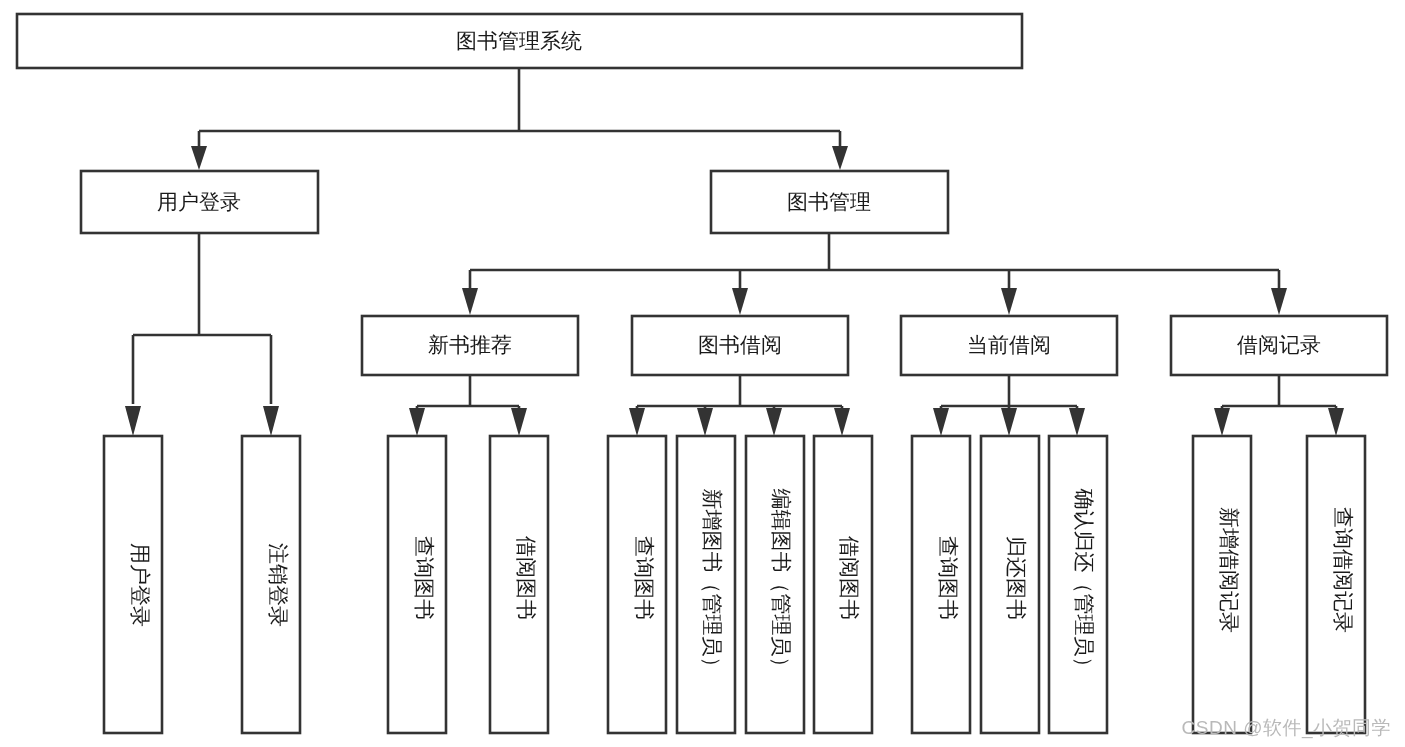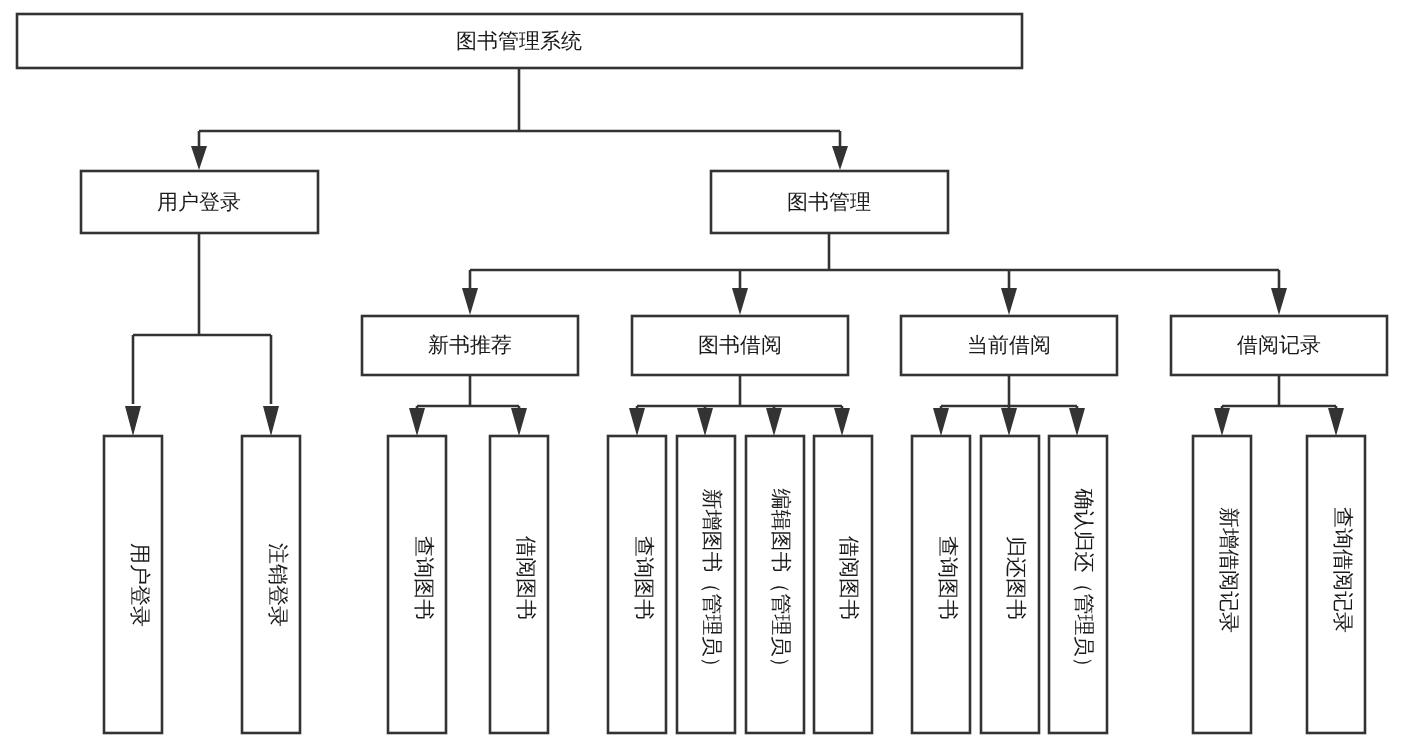--- a/index.html
+++ b/index.html
@@ -239,14 +239,15 @@
       <text class="vertical-label" x="1222" y="570" transform="rotate(90 1222 570)">新增借阅记录</text>
     </g>
 
     <g>
       <rect class="node-box" x="1307" y="436" width="58" height="297"></rect>
       <text class="vertical-label" x="1336" y="570" transform="rotate(90 1336 570)">查询借阅记录</text>
     </g>
 
   </svg>
 
+  <div class="watermark">CSDN @软件_小贺同学</div>
 
 </div>
 
 </body></html>

